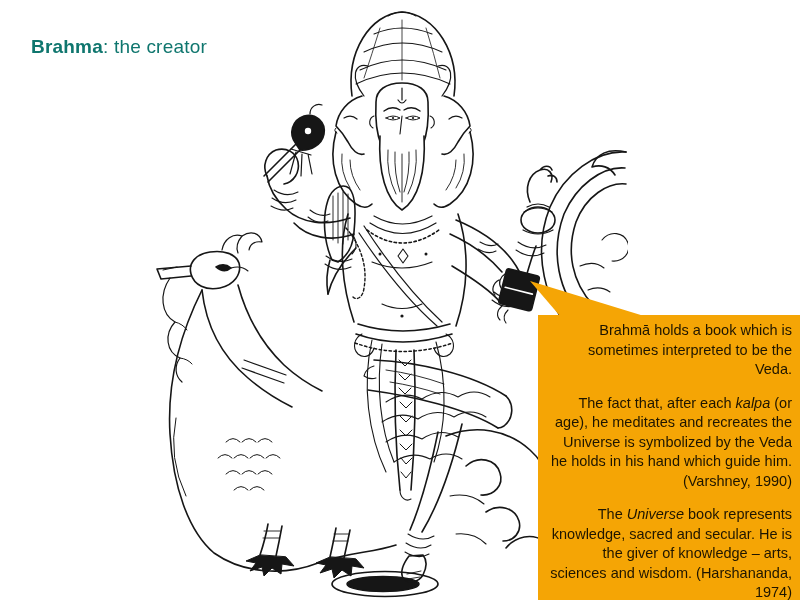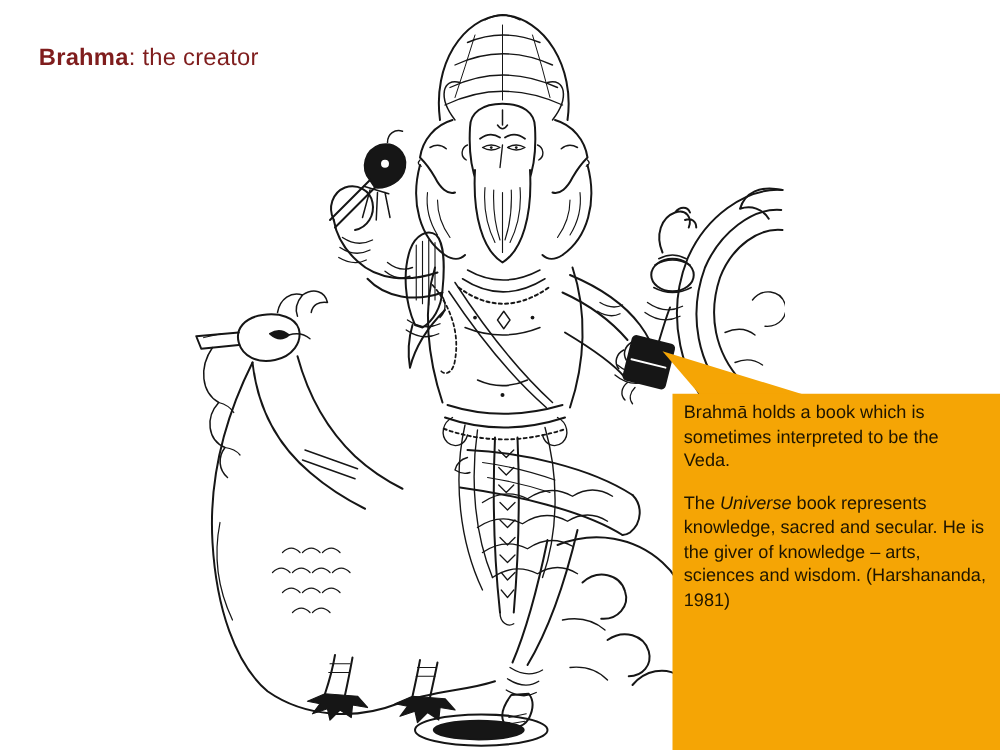--- a/index.html
+++ b/index.html
@@ -2,33 +2,33 @@
 <html style="--callout-bg: #F5A505; --callout-fg: #1E1500;"><head>
 <meta charset="utf-8">
 <style>
   html,body{margin:0;padding:0;}
   body{
     width:800px;height:600px;background:#ffffff;position:relative;overflow:hidden;
     font-family:"Liberation Sans", sans-serif;
   }
   .slide{position:absolute;inset:0;background:#ffffff;}
   .slide-title{
-    position:absolute;left:31px;top:36px;font-size:19px;color:#7f1d1d;
+    position:absolute;left:31px;top:36px;font-size:19px;color:#0f766e;
     letter-spacing:.2px;white-space:nowrap;z-index:3;
   }
   .slide-title .bold{font-weight:700;}
   .illustration{position:absolute;left:150px;top:4px;z-index:1;}
   .callout{
     position:absolute;left:538px;top:315px;width:262px;height:285px;z-index:2;
     box-sizing:border-box;padding:6px 8px 0 9px;
     background:var(--callout-bg,#F5A505);
     color:var(--callout-fg,#1E1500);
     font-size:14.5px;line-height:19.5px;
   }
-  .callout p{margin:0 0 14px;}
+  .callout p{margin:0 0 14px;text-align:right;}
   .callout em{font-style:italic;}
   .callout-tail{position:absolute;left:515px;top:272px;width:140px;height:46px;z-index:2;}
 </style>
 </head>
 <body>
 
 <div class="slide">
 
   <div class="slide-title">
     <span class="bold">Brahma</span><span>: the creator</span>
@@ -204,16 +204,17 @@
       </g>
     </g>
   </svg>
 
   <svg class="callout-tail" width="140" height="46" viewBox="0 0 140 46" aria-hidden="true">
     <polygon points="15,9 45,44 129,44" fill="#F5A505"></polygon>
   </svg>
 
   <div class="callout">
     <p><span>Brahmā holds a book  which  is sometimes interpreted to be the Veda.</span></p>
-    <p><span>The </span><em>Universe</em><span> book represents knowledge, sacred and secular. He is the giver of knowledge – arts, sciences and wisdom. (Harshananda, 1981)</span></p>
+    <p><span>The fact that, after each </span><em>kalpa</em><span> (or age), he meditates and recreates the Universe  is symbolized by the Veda he holds in his hand which guide him. (Varshney, 1990)</span></p>
+    <p><span>The </span><em>Universe</em><span> book represents knowledge, sacred and secular. He is the giver of knowledge – arts, sciences and wisdom. (Harshananda, 1974)</span></p>
   </div>
 
 </div>
 
 </body></html>

